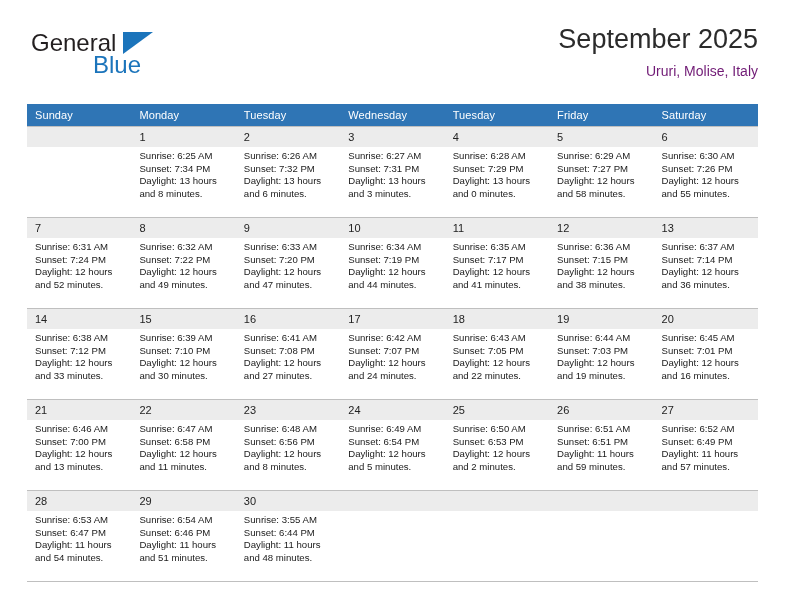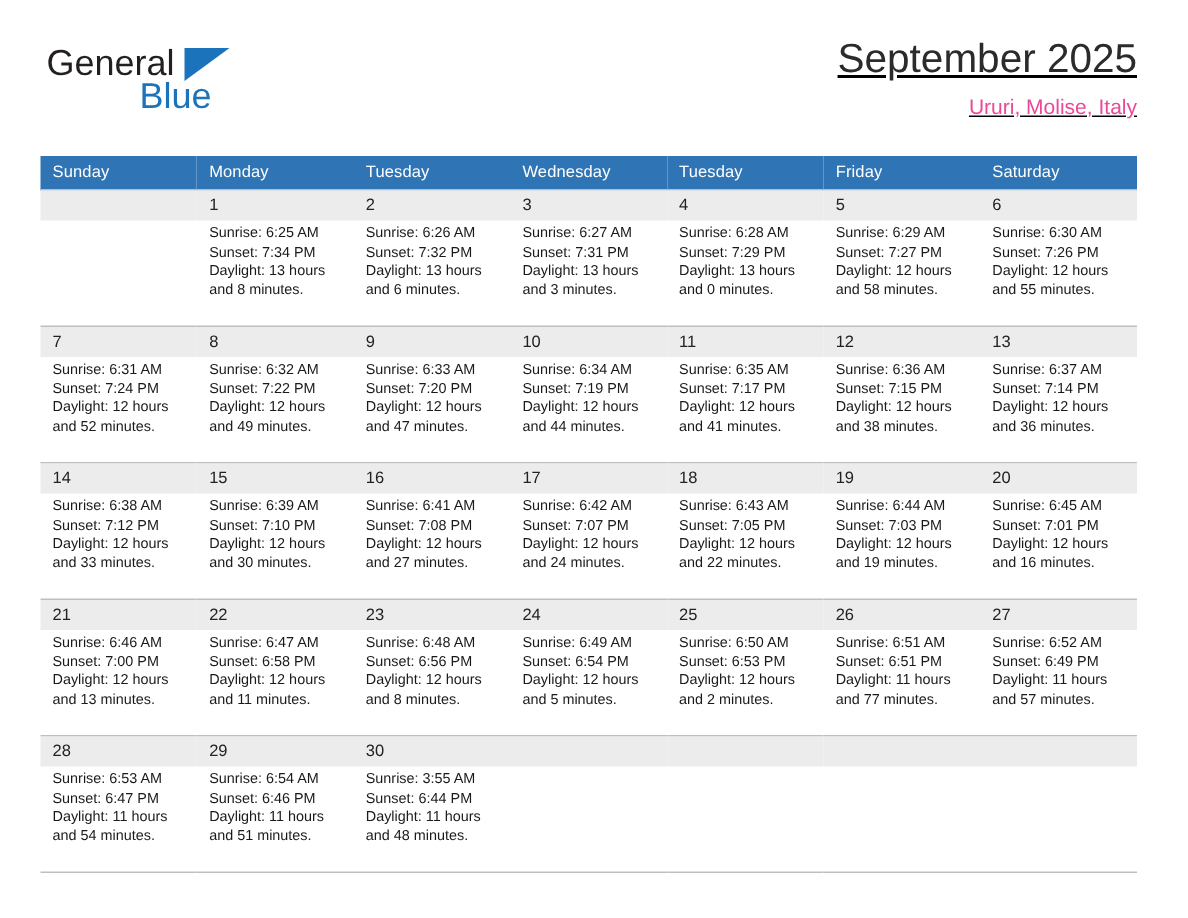--- a/index.html
+++ b/index.html
@@ -67,33 +67,32 @@
     line-height: 26px;
     font-family: "Liberation Sans", sans-serif;
     text-align: center;
   }
 
   .title-block {
     position: absolute;
     right: 0;
     top: 0;
     text-align: right;
-    text-decoration: underline;
   }
   .month-title {
     font-size: 27px;
     line-height: 34px;
     color: #2b2b2b;
     font-weight: normal;
     white-space: nowrap;
   }
   .location {
     font-size: 14px;
     line-height: 20px;
-    color: #ec4899;
+    color: #701a75;
     margin-top: 5px;
     white-space: nowrap;
   }
 
   
   .calendar {
     position: absolute;
     left: 27px;
     top: 104px;
     width: 731px;
@@ -470,21 +469,21 @@
               </div>
             </div>
           </td>
           <td>
             <div class="cell-inner">
               <span class="daynum">26</span>
               <div class="details">
                 <div>Sunrise: 6:51 AM</div>
                 <div>Sunset: 6:51 PM</div>
                 <div>Daylight: 11 hours</div>
-                <div>and 77 minutes.</div>
+                <div>and 59 minutes.</div>
               </div>
             </div>
           </td>
           <td>
             <div class="cell-inner">
               <span class="daynum">27</span>
               <div class="details">
                 <div>Sunrise: 6:52 AM</div>
                 <div>Sunset: 6:49 PM</div>
                 <div>Daylight: 11 hours</div>

